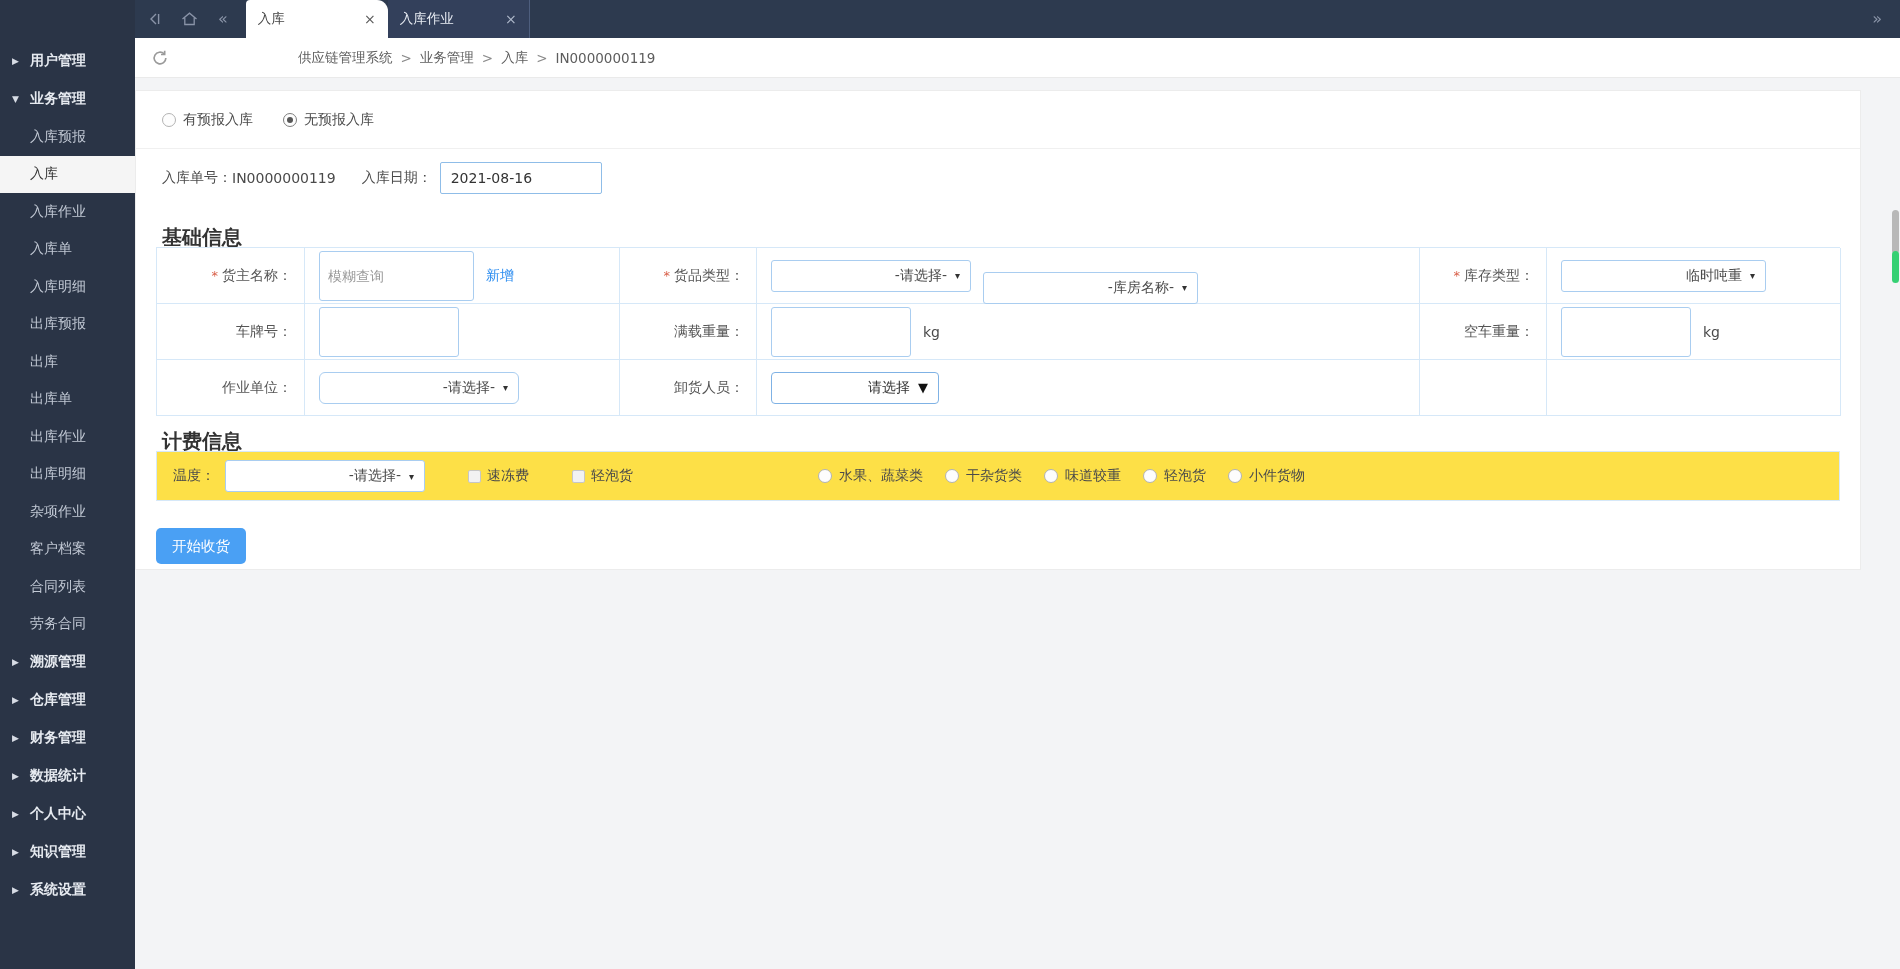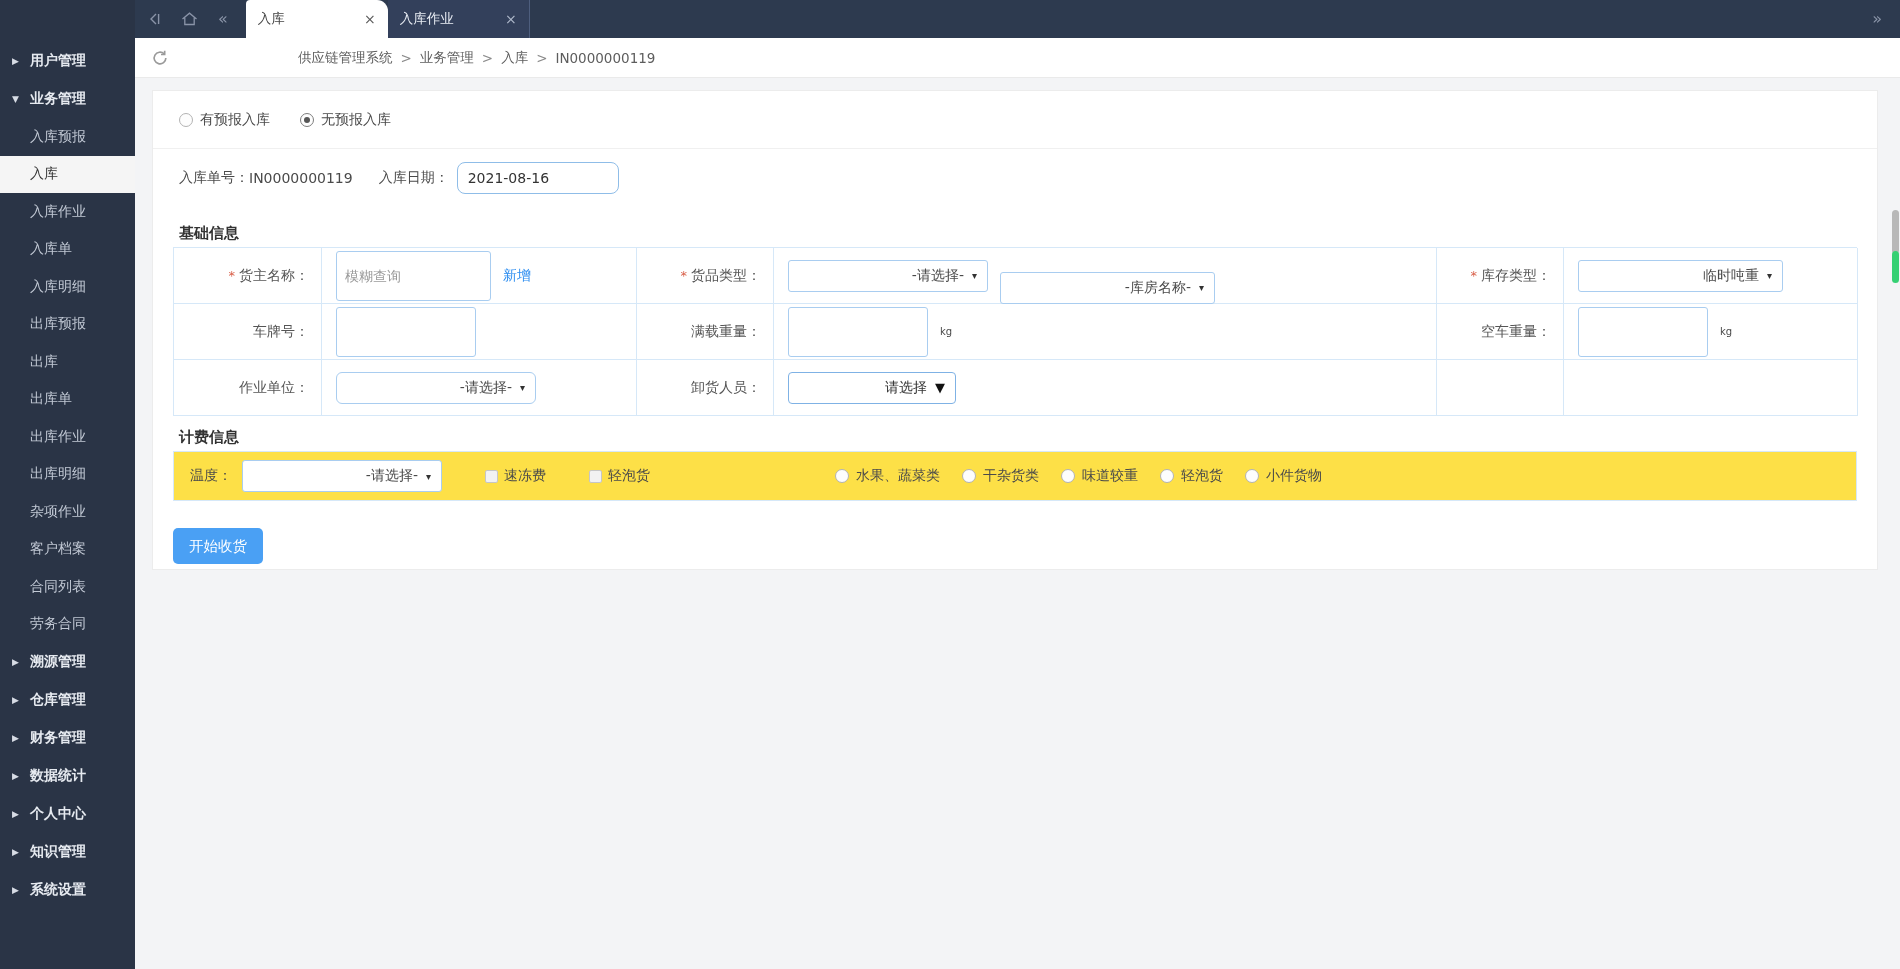--- a/index.html
+++ b/index.html
@@ -24,34 +24,34 @@
   .side-group .arr { font-size:9px; margin-right:8px; color:#d7dce5; width:10px; }
   .side-sub { height:37.5px; display:flex; align-items:center; padding-left:30px; color:#c2c9d5; font-size:14px; cursor:pointer; }
   .side-sub.active { background:#f5f5f5; color:#333333; }
 
   
   .crumbbar { position:absolute; left:135px; top:38px; width:1765px; height:40px; background:#ffffff; border-bottom:1px solid #eaeaea; display:flex; align-items:center; padding-left:15px; }
   .crumb-text { margin-left:128px; font-size:13.5px; color:#5d5d5d; display:flex; gap:8px; align-items:center; }
   .crumb-sep { color:#8a8a8a; }
 
   
-  .content { position:absolute; left:135px; top:78px; width:1765px; height:891px; background:#f3f4f6; }
+  .content { position:absolute; left:118px; top:78px; width:1765px; height:891px; background:#f3f4f6; }
   .panel { position:absolute; left:17px; top:12px; width:1726px; height:480px; background:#ffffff; border:1px solid #ececec; }
 
   .mode-row { position:absolute; top:0; left:0; right:0; height:58px; border-bottom:1px solid #f0f0f0; display:flex; align-items:center; padding-left:26px; gap:30px; }
   .radio-item { display:flex; align-items:center; gap:7px; font-size:14px; color:#4a4a4a; cursor:pointer; }
   .radio { width:14px; height:14px; border-radius:50%; border:1px solid #b3b3b3; background:#fdfdfd; position:relative; flex:0 0 auto; }
   .radio.checked { border-color:#7d7d7d; }
   .radio.checked::after { content:''; position:absolute; left:3px; top:3px; width:6px; height:6px; border-radius:50%; background:#565656; }
 
   .order-row { position:absolute; top:58px; left:26px; height:58px; display:flex; align-items:center; font-size:14px; color:#4a4a4a; }
-  .date-input { width:162px; height:32px; border:1px solid #8fbde8; border-radius:8px; margin-left:8px; padding:4px 10px; font-size:14px; color:#333; font-family:inherit; }
+  .date-input { width:162px; height:32px; border:1px solid #8fbde8; border-radius:2px; margin-left:8px; padding:4px 10px; font-size:14px; color:#333; font-family:inherit; }
   .gap26 { display:inline-block; width:26px; }
 
-  .sec-title { position:absolute; left:26px; font-size:15px; font-weight:bold; color:#333; }
+  .sec-title { position:absolute; left:26px; font-size:20px; font-weight:bold; color:#333; }
   .sec-basic { top:133px; }
   .sec-billing { top:337px; }
 
   .grid-table { position:absolute; top:156px; left:20px; width:1684px; display:grid; grid-template-columns:148px 315px 137px 663px 127px 294px; grid-auto-rows:56px; border-top:1px solid #d6e8f8; border-left:1px solid #d6e8f8; background:#fff; }
   .cell { border-right:1px solid #d6e8f8; border-bottom:1px solid #d6e8f8; display:flex; align-items:center; font-size:14px; }
   .cell.lbl { justify-content:flex-end; padding-right:12px; color:#555; }
   .cell.fld { padding-left:14px; gap:12px; color:#444; }
   .req { color:#d9604a; margin-right:4px; font-size:13px; }
 
   .txt { height:50px; border:1px solid #a9cdf0; border-radius:3px; padding:0 8px; font-size:14px; color:#333; font-family:inherit; }
@@ -59,21 +59,21 @@
   .w155{width:155px;} .w140{width:140px;} .w130{width:130px;}
 
   .sel { height:32px; background:#fff; border:1px solid #a9cdf0; border-radius:3px; display:flex; align-items:center; justify-content:flex-end; padding:0 10px; font-size:14px; color:#4a4a4a; cursor:pointer; }
   .sel .car { font-size:10px; color:#333; margin-left:8px; }
   .sel.round { border-radius:6px; }
   .sel.multi { border-color:#7fb2e5; border-radius:4px; color:#333; }
   .sel.multi .car { font-size:13px; color:#111; }
   .s200{width:200px;} .s215{width:215px;margin-top:24px;} .s205{width:205px;} .s168{width:168px;}
 
   .link { color:#2a8cf0; font-size:14px; cursor:pointer; }
-  .unit { color:#4a4a4a; font-size:10px; }
+  .unit { color:#4a4a4a; font-size:14px; }
 
   .billing-table { position:absolute; top:360px; left:20px; width:1684px; height:50px; border:1px solid #d6e8f8; display:flex; align-items:center; padding-left:16px; font-size:14px; color:#4a4a4a; background:#fde047; }
   .chk-item { display:flex; align-items:center; gap:6px; margin-left:43px; cursor:pointer; }
   .checkbox { width:13px; height:13px; border:1px solid #c6c6c6; border-radius:2px; background:#f2f2f2; flex:0 0 auto; }
   .cat-radios { display:flex; gap:22px; margin-left:185px; }
 
   .submit-btn { position:absolute; top:437px; left:20px; height:36px; padding:0 16px; background:#4aa0f4; border:none; border-radius:5px; color:#fff; font-size:14.5px; cursor:pointer; font-family:inherit; }
 
   .scroll-thumb { position:absolute; right:1px; top:210px; width:7px; z-index:5; }
   .scroll-gray { height:44px; background:#b8b8b8; border-radius:4px; }

